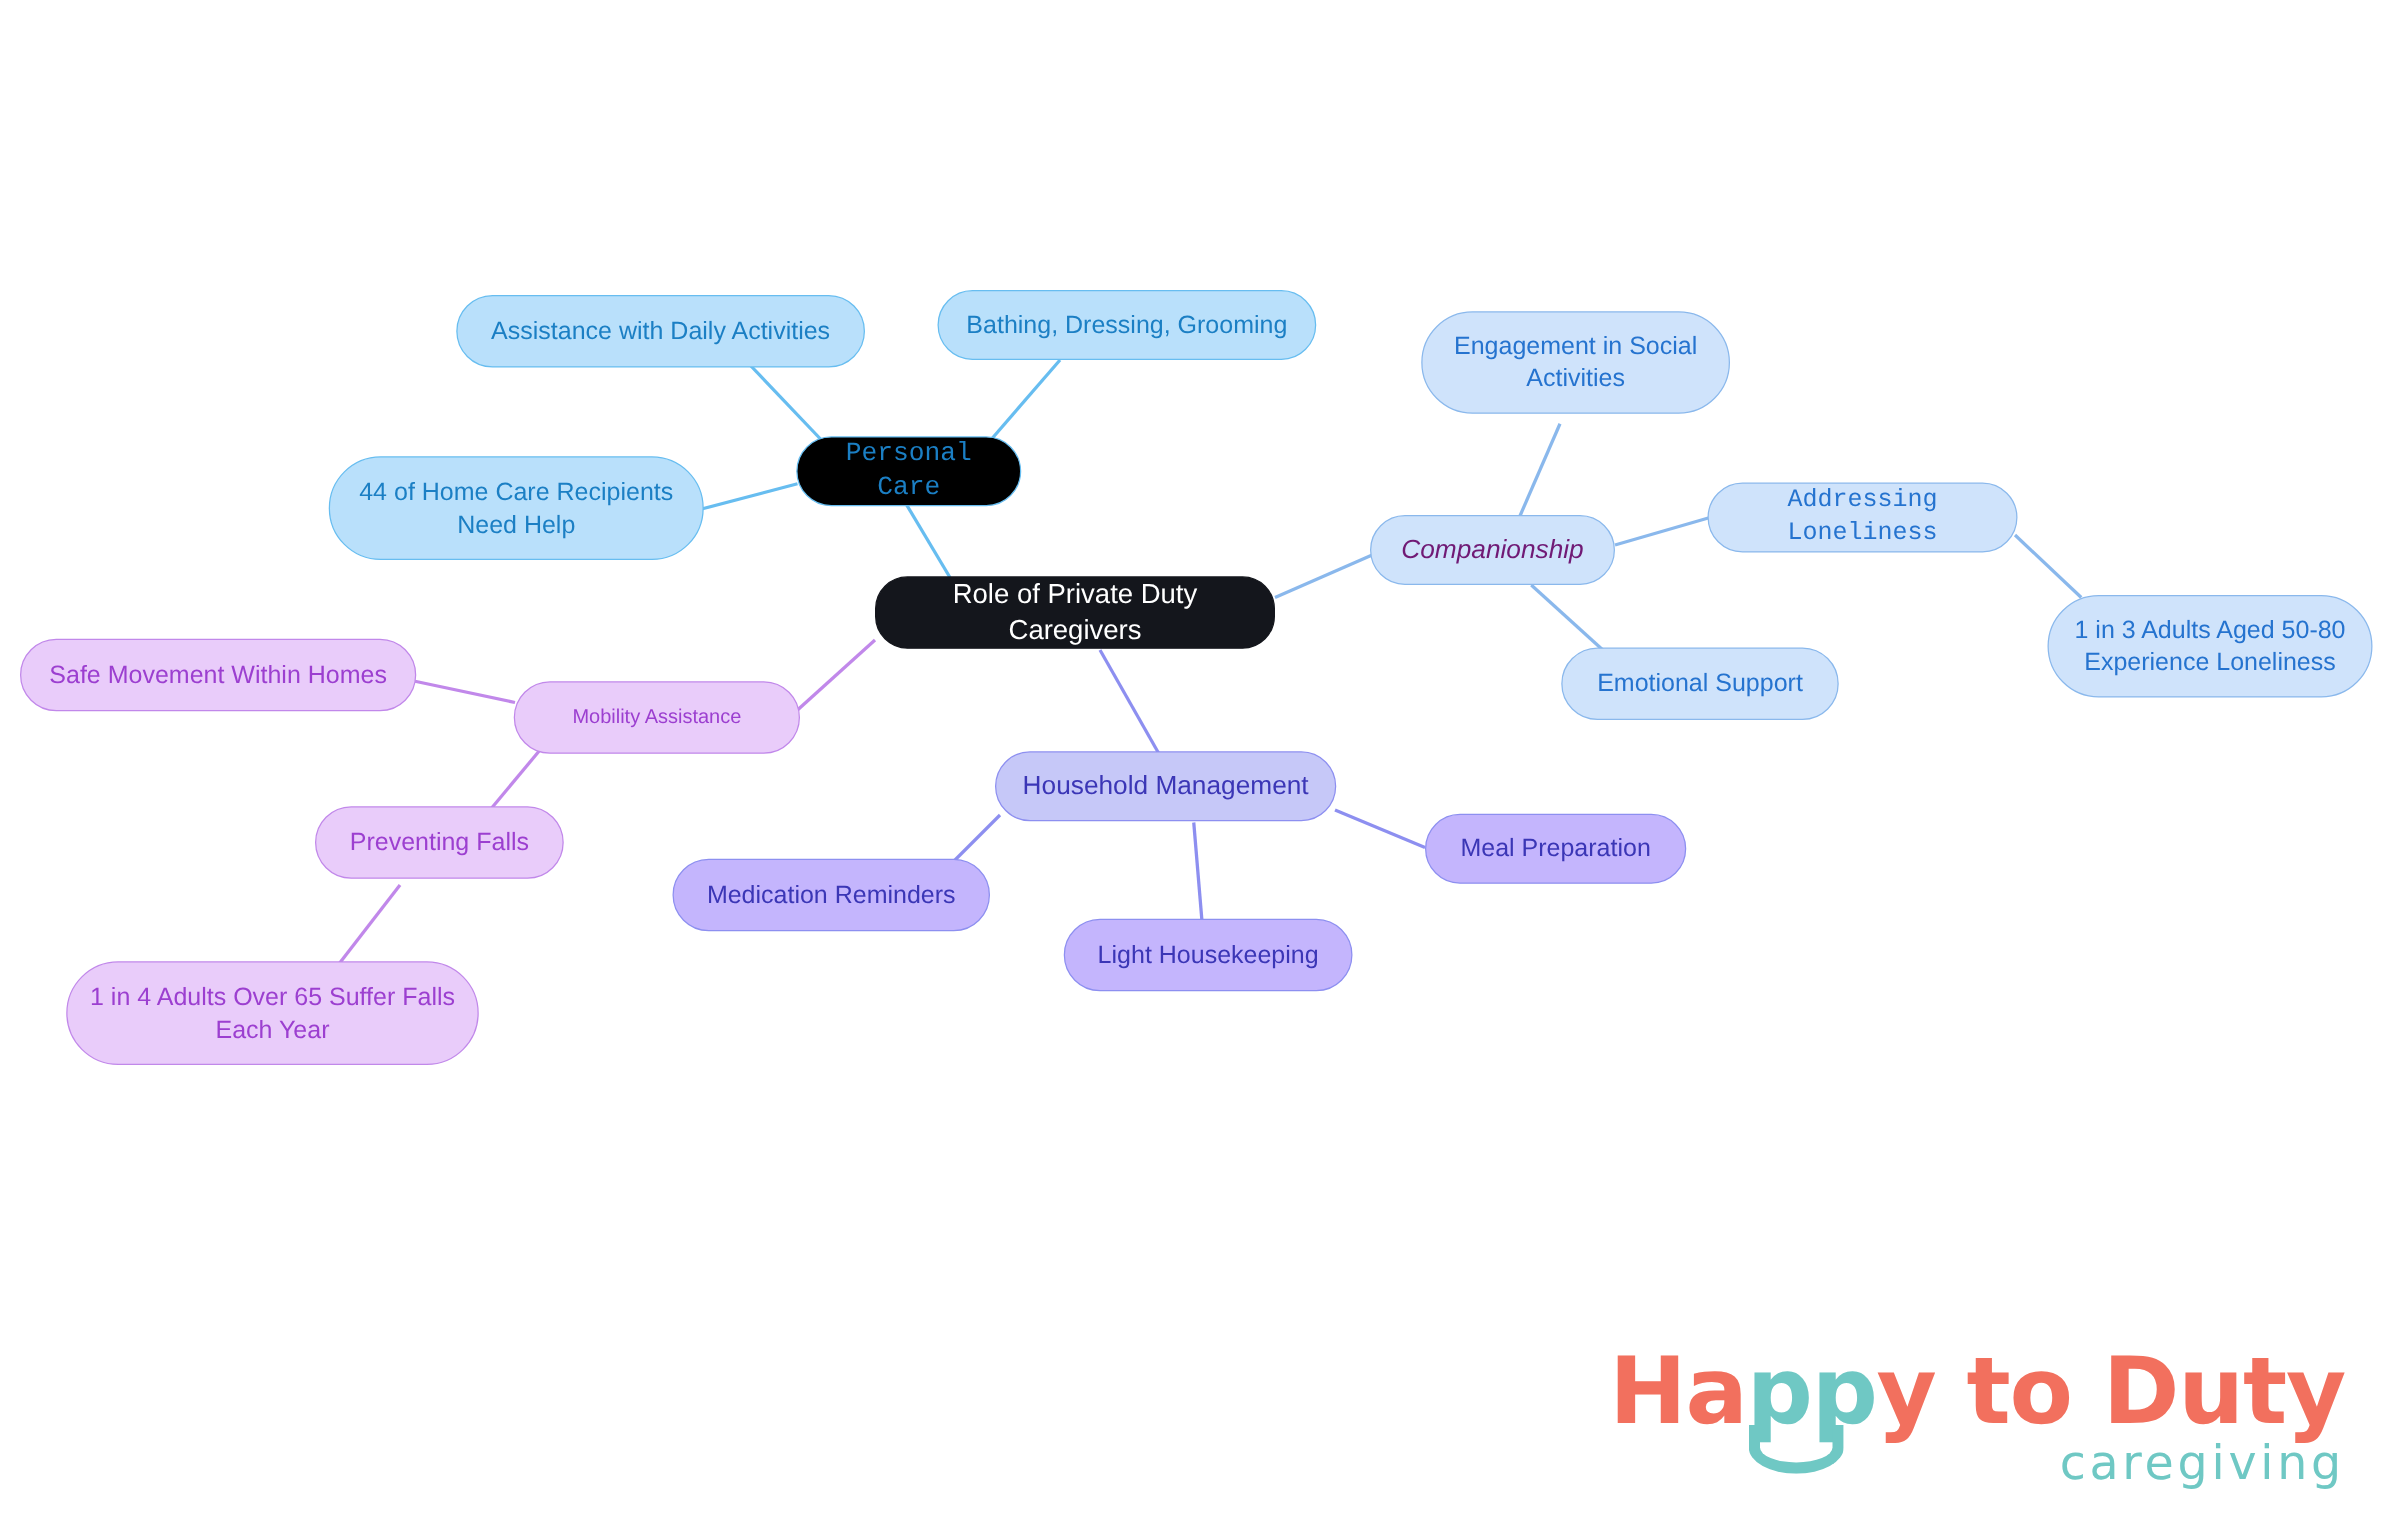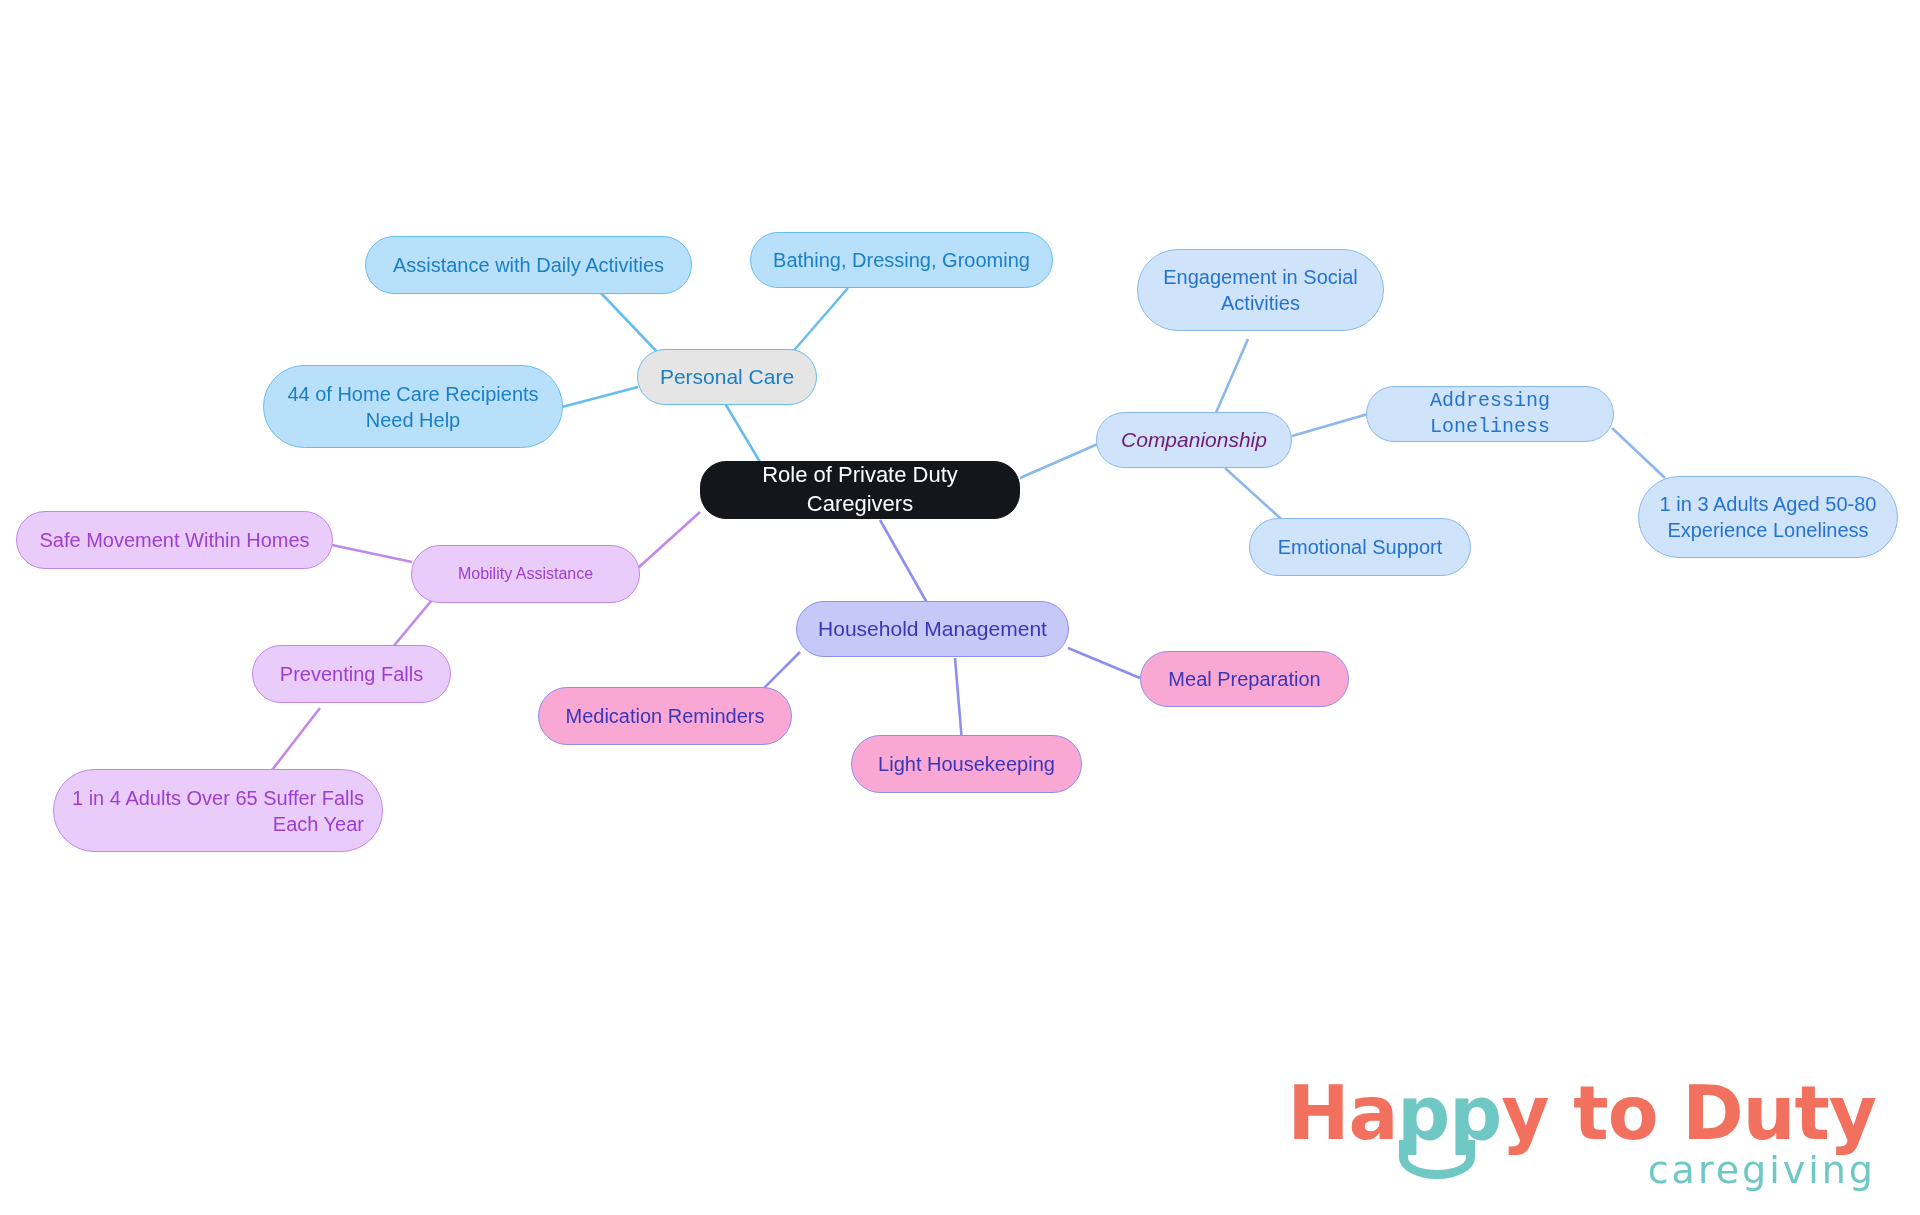--- a/index.html
+++ b/index.html
@@ -50,24 +50,25 @@
   .node.root {
     background: #14161c;
     border-color: #14161c;
     color: #ffffff;
     font-size: 22px;
     border-radius: 26px;
   }
 
   
   .node.blue-branch {
-    background: #e5e5e5;
+    background: #000000;
     border-color: #67bdf0;
     color: #1b7fc4;
     font-size: 21px;
+    font-family: Liberation Mono, monospace;
   }
   .node.blue-leaf {
     background: #b9e0fb;
     border-color: #67bdf0;
     color: #1b7fc4;
     font-size: 20px;
   }
 
   
   .node.sky-branch {
@@ -85,21 +86,21 @@
   }
 
   
   .node.indigo-branch {
     background: #c6c8f8;
     border-color: #8d8ff0;
     color: #3b36b6;
     font-size: 21px;
   }
   .node.indigo-leaf {
-    background: #f9a8d4;
+    background: #c4b5fd;
     border-color: #8d8ff0;
     color: #3b36b6;
     font-size: 20px;
   }
 
   
   .node.violet-branch {
     background: #e9ccfa;
     border-color: #c188ea;
     color: #9c3fd0;
@@ -213,21 +214,21 @@
   <div class="node indigo-leaf" style="left:851px; top:735px; width:231px; height:58px;">Light Housekeeping</div>
 
   <div class="node indigo-leaf" style="left:538px; top:687px; width:254px; height:58px;">Medication Reminders</div>
 
   <div class="node violet-branch" style="left:411px; top:545px; width:229px; height:58px;">Mobility Assistance</div>
 
   <div class="node violet-leaf" style="left:16px; top:511px; width:317px; height:58px;">Safe Movement Within Homes</div>
 
   <div class="node violet-leaf" style="left:252px; top:645px; width:199px; height:58px;">Preventing Falls</div>
 
-  <div class="node violet-leaf" style="left:53px; top:769px; width:330px; height:83px;text-align:right;">1 in 4 Adults Over 65 Suffer Falls
+  <div class="node violet-leaf" style="left:53px; top:769px; width:330px; height:83px;">1 in 4 Adults Over 65 Suffer Falls
 Each Year</div>
 
   <div id="brand-logo">
     <div class="wordmark"><span>Ha</span><span class="teal-pp">pp</span><span>y to Duty</span>
       <span class="smile"></span>
     </div>
     <div class="tagline">caregiving</div>
   </div>
 
 </div>

